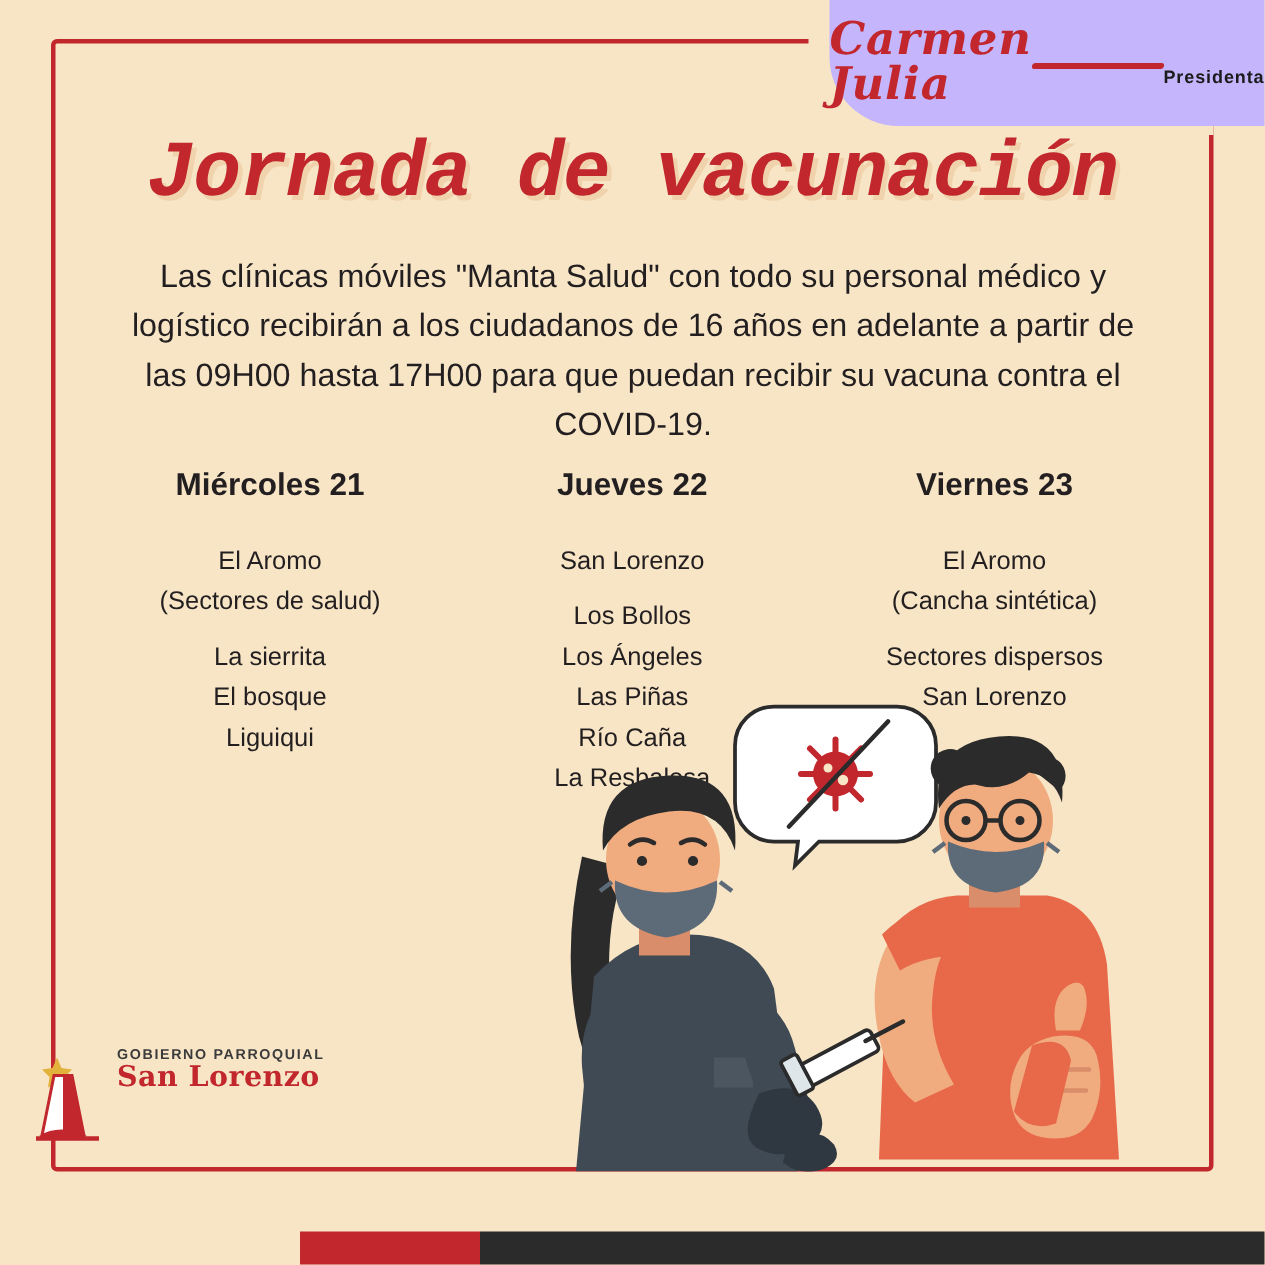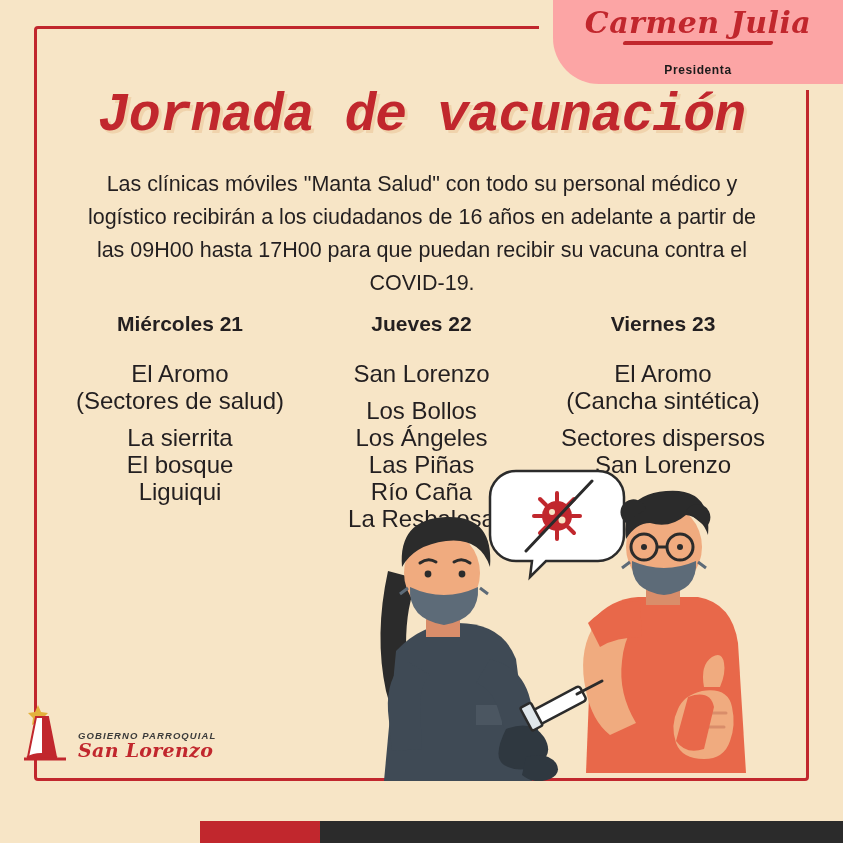--- a/index.html
+++ b/index.html
@@ -41,25 +41,25 @@
     background: #f7e5c6;
   }
 
   
   .brand-badge {
     position: absolute;
     right: 0;
     top: 0;
     width: 290px;
     height: 84px;
-    background: #fca5a5;
+    background: #c4b5fd;
     border-bottom-left-radius: 46px;
     box-shadow: 0 0 0 0 transparent;
     display: flex;
-    flex-direction: column;
+    flex-direction: row;
     align-items: center;
     justify-content: center;
   }
   .brand-name {
     color: #c1272d;
     font-family: "DejaVu Serif", serif;
     font-style: italic;
     font-weight: bold;
     font-size: 30px;
     letter-spacing: 0.5px;
@@ -122,43 +122,42 @@
     width: 240px;
     text-align: center;
   }
   .col-title {
     font-size: 21px;
     font-weight: bold;
     color: #231f20;
     margin-bottom: 24px;
   }
   .col-item {
-    font-size: 24px;
+    font-size: 17px;
     color: #231f20;
     line-height: 27px;
   }
 
   
   .illustration {
     position: absolute;
     left: 330px;
     bottom: 62px;
     width: 430px;
     height: 320px;
   }
 
   
   .gov-logo {
     position: absolute;
     left: 18px;
     bottom: 82px;
     display: flex;
-    align-items: flex-end;
+    align-items: flex-start;
     gap: 8px;
-    font-style: italic;
   }
   .gov-mark {
     width: 52px;
     height: 62px;
     position: relative;
   }
   .gov-text {
     line-height: 1.05;
   }
   .gov-line1 {

